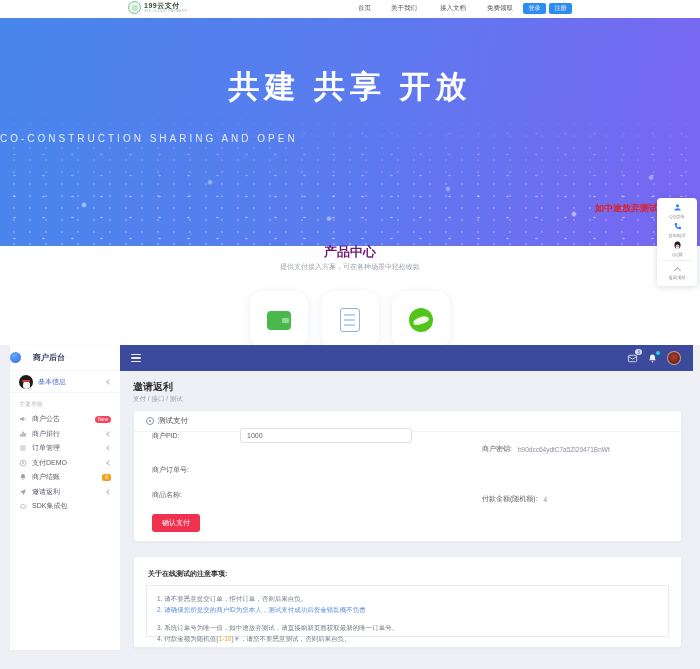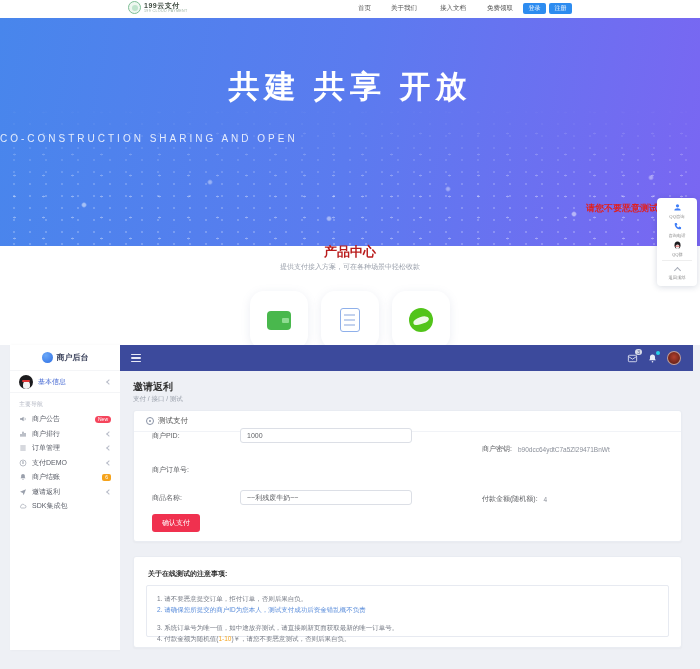--- a/index.html
+++ b/index.html
@@ -43,37 +43,37 @@
   
   .qq-notice { position:absolute; right:42px; top:202px; font-size:9px; font-weight:bold; color:#e02020; z-index:1; }
 
   .float-widget { position:absolute; left:657px; top:198px; width:40px; height:88px; background:#fff;
                   border-radius:4px; box-shadow:0 1px 6px rgba(30,50,90,.18); z-index:2; padding-top:3px; }
   .fw-item { height:19px; display:flex; flex-direction:column; align-items:center; justify-content:center; gap:1px; cursor:pointer; }
   .fw-label { font-size:5px; color:#888; transform:scale(.85); }
   .fw-divider { height:1px; background:#eee; margin:2px 5px; }
   .chev-up { width:5px; height:5px; border-left:1px solid #a8adb8; border-top:1px solid #a8adb8; transform:rotate(45deg); margin-top:2px; }
 
-  .products-title { position:absolute; left:0; top:243px; width:100%; text-align:center; font-size:13px; font-weight:bold; color:#b91c1c; }
+  .products-title { position:absolute; left:0; top:243px; width:100%; text-align:center; font-size:13px; font-weight:bold; color:#701a75; }
   .products-sub { position:absolute; left:0; top:262px; width:100%; text-align:center; font-size:7px; color:#9aa0ab; }
   .cards-row { position:absolute; left:0; top:291px; width:100%; display:flex; justify-content:center; gap:13px; }
   .pcard { width:58px; height:58px; background:#fff; border-radius:14px; box-shadow:0 2px 10px rgba(110,130,170,.14);
            display:flex; align-items:center; justify-content:center; }
   .icon-wallet { width:24px; height:19px; background:#49b84d; border-radius:4px; position:relative; }
   .icon-wallet::after { content:""; position:absolute; right:2px; top:7px; width:7px; height:5px; background:#8fdc92; border-radius:1px; }
   .icon-doc { width:20px; height:24px; border:1.5px solid #8fb0ea; border-radius:3px; background:#fff; position:relative; }
   .icon-doc::before { content:""; position:absolute; left:3px; top:5px; width:11px; height:1.5px; background:#c3d2ee; box-shadow:0 5px 0 #c3d2ee, 0 10px 0 #c3d2ee; }
   .icon-coin { width:24px; height:24px; border-radius:50%; background:#52c41a; position:relative; }
   .icon-coin::after { content:""; position:absolute; left:4px; top:9px; width:16px; height:7px; background:#fff; border-radius:50% 50% 40% 40%; transform:rotate(-18deg); opacity:.9; }
 
   
   .admin { position:absolute; left:0; top:345px; width:700px; height:324px; background:#eef0f5; }
 
   .sidebar { position:absolute; left:10px; top:0; width:110px; height:305px; background:#fff; box-shadow:1px 0 3px rgba(0,0,0,.04); }
-  .sb-brand { height:26px; display:flex; align-items:center; justify-content:center; gap:4px; border-bottom:1px solid #f4f5f7; }
+  .sb-brand { height:26px; display:flex; align-items:center; justify-content:flex-start; gap:12px; border-bottom:1px solid #f4f5f7; }
   .sb-brand-icon { width:11px; height:11px; border-radius:50%; background:radial-gradient(circle at 35% 30%, #6aa8f8, #2f6fe4); }
   .sb-brand-name { font-size:8px; font-weight:bold; color:#39405a; }
   .sb-user { height:22px; display:flex; align-items:center; gap:5px; padding:0 9px; border-bottom:1px solid #f4f5f7; cursor:pointer; }
   .avatar-penguin { width:14px; height:14px; border-radius:50%; background:#1c1c1e; position:relative; overflow:hidden; flex:none; }
   .avatar-penguin::after { content:""; position:absolute; left:3.5px; top:6px; width:7px; height:8px; background:#f2f2f2; border-radius:50% 50% 40% 40%; }
   .avatar-penguin::before { content:""; position:absolute; left:3px; top:5px; width:8px; height:2px; background:#d33; border-radius:2px; z-index:1; }
   .sb-user-label { font-size:7px; color:#4a6cd4; flex:1; }
   .chev-left { width:4px; height:4px; border-left:1px solid #b8bcc8; border-bottom:1px solid #b8bcc8; transform:rotate(45deg); flex:none; }
   .sb-section { padding:7px 9px 3px; font-size:6px; color:#b2b6c2; }
   .sb-item { height:14.5px; display:flex; align-items:center; gap:5px; padding:0 9px; cursor:pointer; }
@@ -137,21 +137,21 @@
     <span class="lnav-btn" style="left:549px">注册</span>
   </div>
 
   <div class="hero">
     <div class="hero-dots"></div>
     <div class="hero-glow"></div>
     <div class="hero-title">共建 共享 开放</div>
     <div class="hero-sub">CO-CONSTRUCTION SHARING AND OPEN</div>
   </div>
 
-  <div class="qq-notice">请您不要恶意测试</div>
+  <div class="qq-notice">如中途放弃测试</div>
 
   <div class="float-widget">
     <div class="fw-item">
       <svg width="9" height="9" viewBox="0 0 24 24" fill="#3f7ef7">
           <circle cx="12" cy="7.5" r="4.2"></circle>
           <path d="M3.5 20c0-4.2 4-6.3 8.5-6.3s8.5 2.1 8.5 6.3z"></path>
         </svg>
       <span class="fw-label">QQ咨询</span>
     </div>
     <div class="fw-item">
@@ -302,21 +302,20 @@
           <span class="frm-rlabel">商户密钥:</span>
           <span class="frm-rvalue">b90dcc64ydtC7a5Zl29471BnWt</span>
         </div>
 
         <div class="frm-row" style="top:54px">
           <span class="frm-label">商户订单号:</span>
         </div>
 
         <div class="frm-row" style="top:79px">
           <span class="frm-label">商品名称:</span>
-          <input class="frm-input" value="~~利残废牛奶~~" style="">
         </div>
         <div class="frm-right" style="top:83px">
           <span class="frm-rlabel">付款金额(随机额):</span>
           <span class="frm-rvalue">4</span>
         </div>
 
         <button class="btn-confirm">确认支付</button>
       </div>
 
       <div class="card card-notes">

